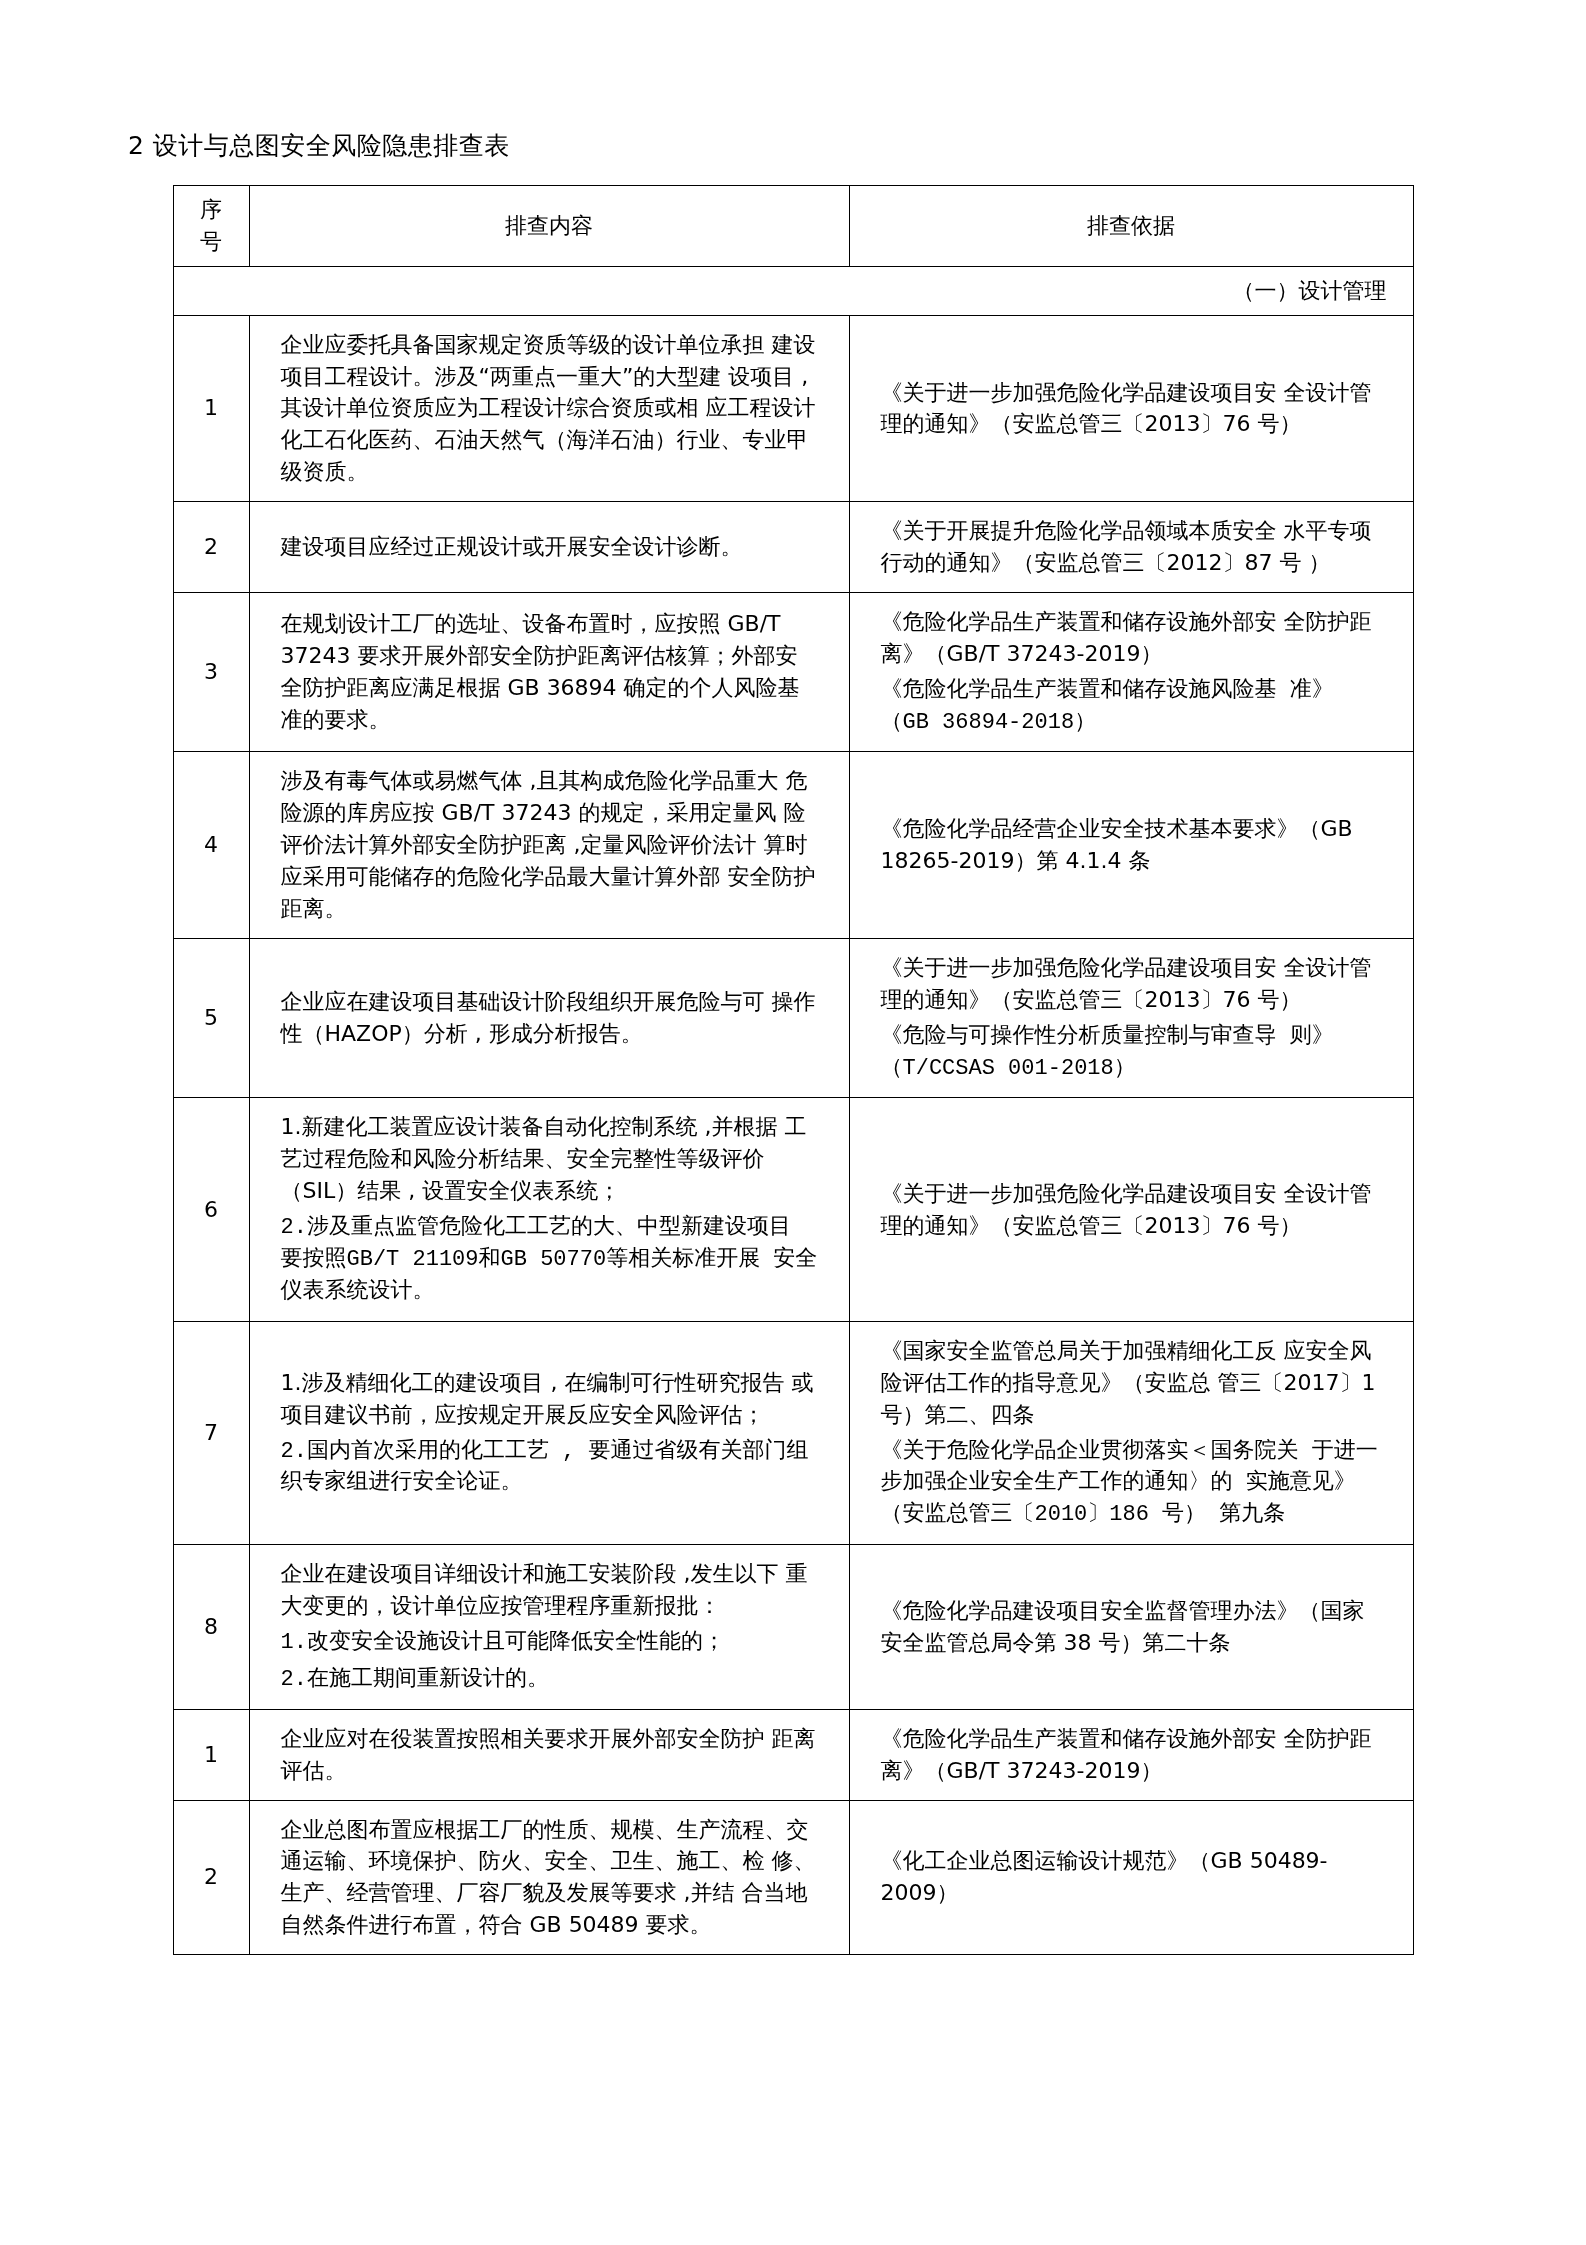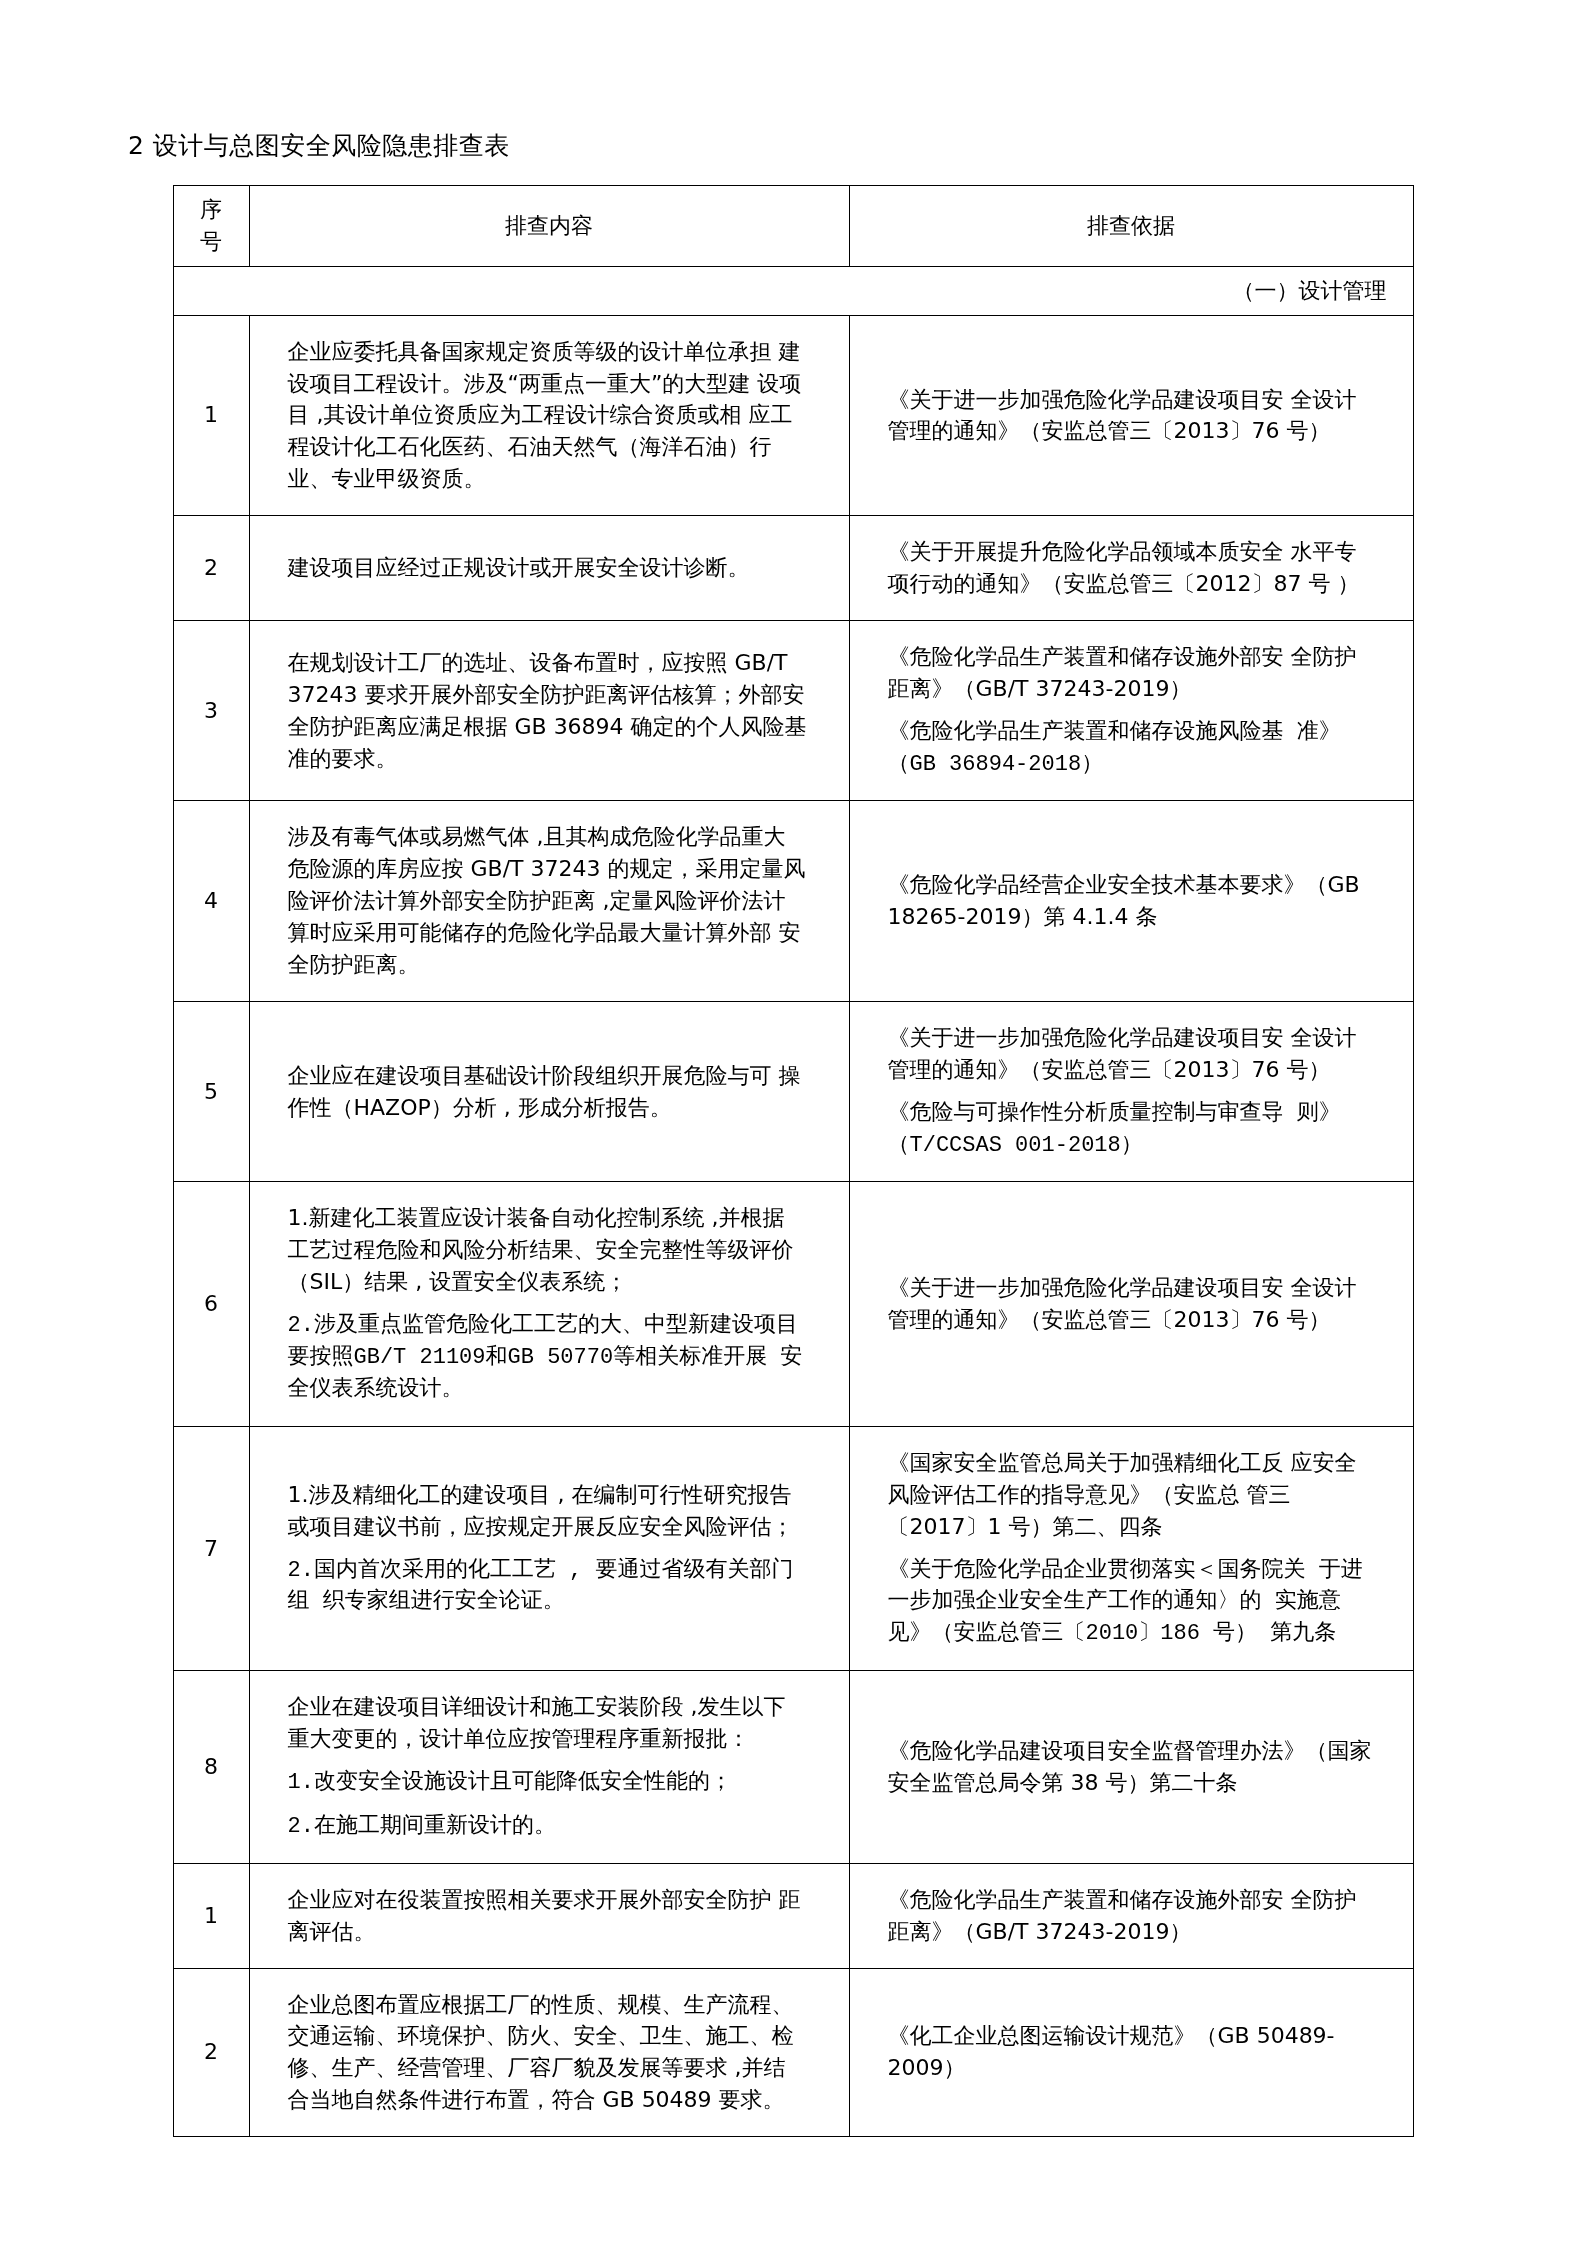--- a/index.html
+++ b/index.html
@@ -55,21 +55,21 @@
   }
   td.section {
     text-align: right;
     font-size: 23px;
     padding: 10px 6px;
   }
   td.content, td.basis {
     text-align: left;
   }
   td.content p, td.basis p {
-    margin: 12px;
+    margin: 5px;
   }
   td.content p + p, td.basis p + p {
     margin-top: 2px;
     font-family: Liberation Mono, monospace;
   }
 </style>
 </head>
 <body>
 
 <div class="page">

